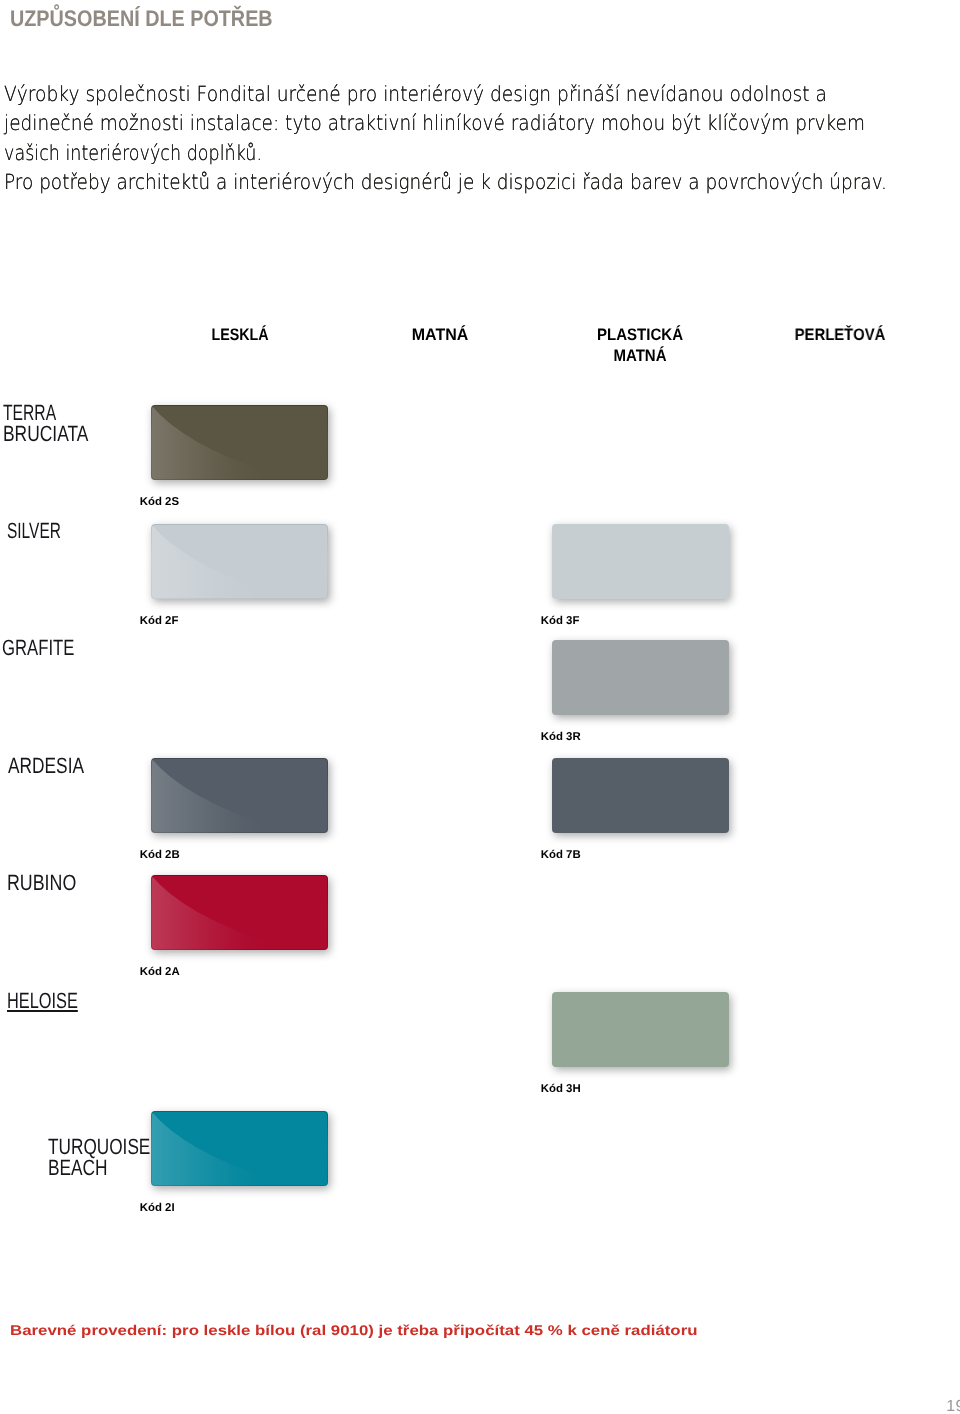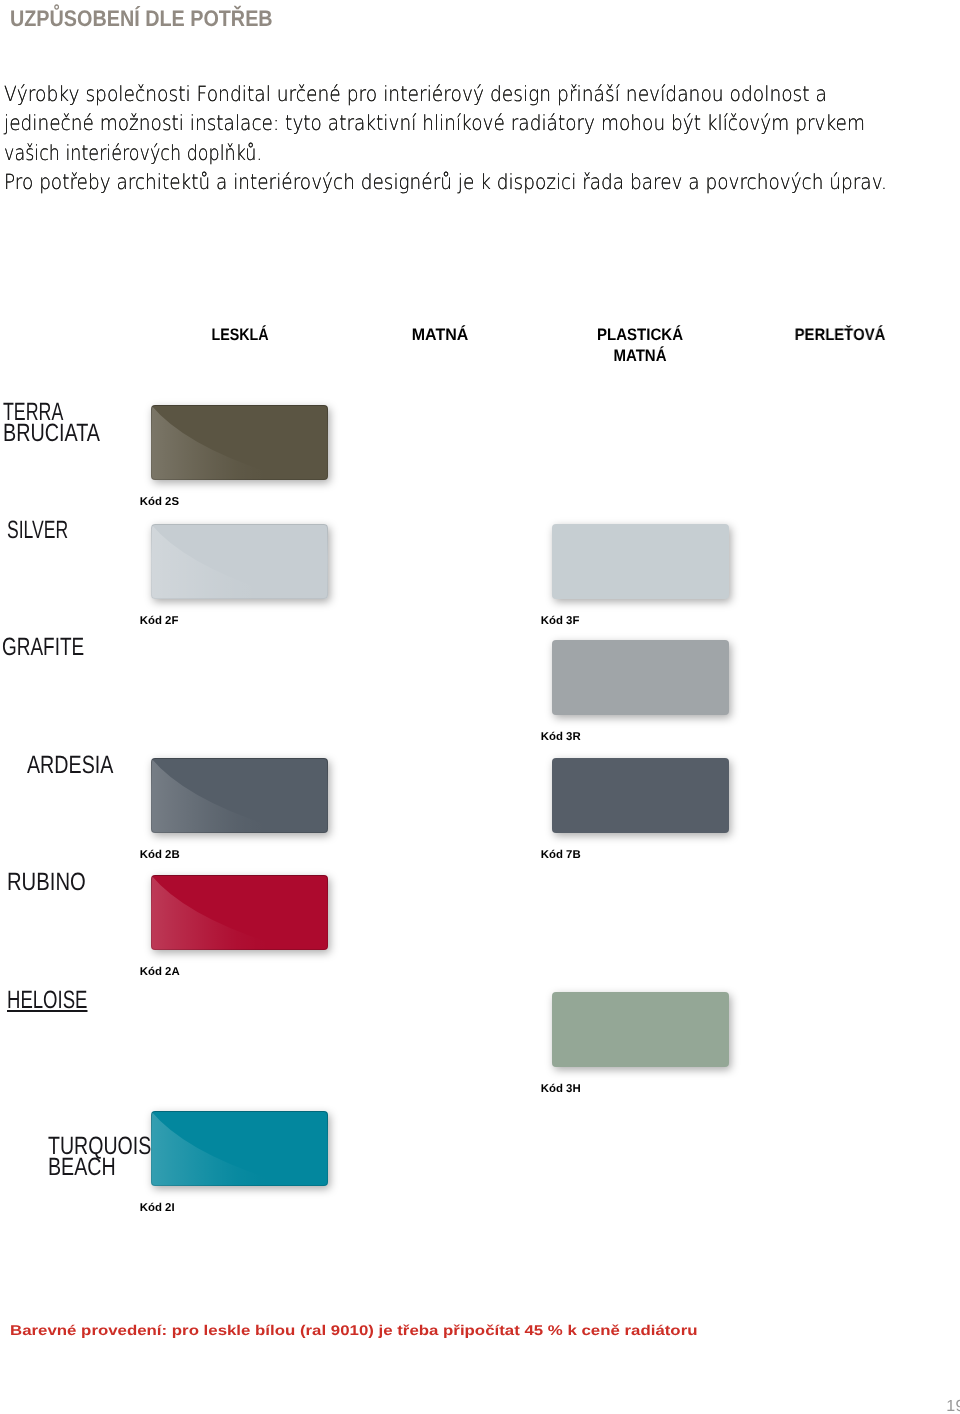--- a/index.html
+++ b/index.html
@@ -14,21 +14,21 @@
 
   #intro{position:absolute;left:3.5px;top:79.9px;width:960px;
          font-family:"DejaVu Sans",sans-serif;font-weight:200;font-size:20.9px;
          line-height:29.5px;color:#1d1d1b;text-shadow:0 0 0.4px #1d1d1b;}
   #intro .intro-line{white-space:nowrap;transform-origin:left top;}
 
   .colhead{position:absolute;width:200px;font-size:16.6px;font-weight:bold;color:#000;
            text-align:center;line-height:20.8px;white-space:pre-line;
            transform-origin:center top;}
 
-  .rowlabel{position:absolute;font-size:25px;line-height:21.2px;color:#17161a;
+  .rowlabel{position:absolute;font-size:22px;line-height:21.2px;color:#17161a;
             white-space:pre;transform-origin:left top;}
   .rowlabel > div{transform-origin:left top;}
 
   .kod{position:absolute;width:200px;font-size:11.4px;font-weight:bold;color:#000;
        text-align:left;}
 
   .swbox{position:absolute;width:177px;height:75px;}
   .swbox svg{position:absolute;left:0;top:0;
              filter:drop-shadow(2.5px 3.5px 4.5px rgba(0,0,0,.33));}
 
@@ -156,21 +156,21 @@
               <stop offset="0.75" stop-color="#fff" stop-opacity="0.004"></stop>
               <stop offset="0.85" stop-color="#fff" stop-opacity="0"></stop>
             </linearGradient>
           </defs>
           <g clip-path="url(#cg3)">
             <rect x="0" y="0" width="177" height="75" fill="#a0a5a8"></rect>
           </g>
         </svg>
       </div>
       <div class="kod" style="left: 540.8px; top: 730.5px;">Kód 3R</div>
-      <div class="rowlabel" style="left: 7.9px; top: 755.2px; margin-left: 19px;"><div style="transform: scaleX(0.786681);">ARDESIA</div></div>
+      <div class="rowlabel" style="left: 7.9px; top: 755.2px;"><div style="transform: scaleX(0.786681);">ARDESIA</div></div>
       <div class="swbox" style="left: 151.3px; top: 758px;">
         <svg width="177" height="75" viewBox="0 0 177 75">
           <defs>
             <clipPath id="cg4">
               <rect x="0" y="0" width="177" height="75" rx="4" ry="4"></rect>
             </clipPath>
             <linearGradient id="lgg4" x1="0" y1="0" x2="1" y2="0">
               <stop offset="0" stop-color="#fff" stop-opacity="0.195"></stop>
               <stop offset="0.15" stop-color="#fff" stop-opacity="0.145"></stop>
               <stop offset="0.30" stop-color="#fff" stop-opacity="0.100"></stop>

